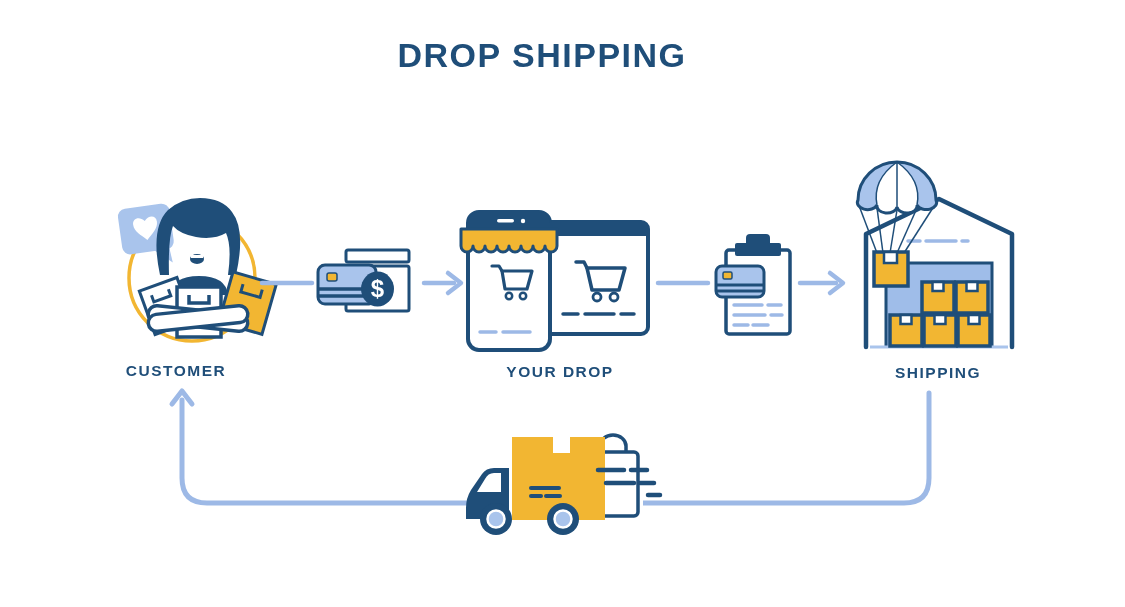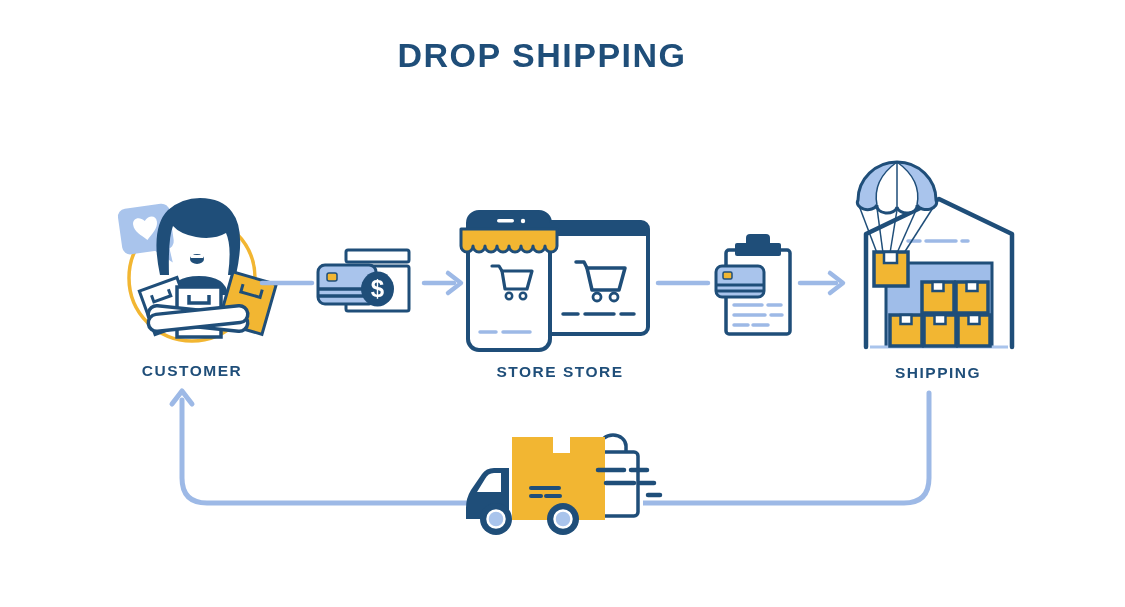--- a/index.html
+++ b/index.html
@@ -18,21 +18,21 @@
   }
   .diagram-svg{position:absolute;left:0;top:0;}
   .page-title{
     position:absolute;left:0;top:36px;width:1084px;text-align:center;
     color:var(--dark);font-size:34px;font-weight:bold;letter-spacing:1.5px;
   }
   .node-label{
     position:absolute;text-align:center;color:var(--dark);
     font-size:15.5px;font-weight:bold;letter-spacing:1.5px;
   }
-  .label-customer{left:112px;top:362px;width:160px;}
+  .label-customer{left:96px;top:362px;width:160px;}
   .label-store{left:480px;top:363px;width:160px;}
   .label-supplier{left:859px;top:364px;width:158px;}
 </style>
 </head>
 <body>
 
 <div class="stage">
 
   <svg class="diagram-svg" width="1125" height="607" viewBox="0 0 1125 607" font-family="Liberation Sans, sans-serif">
 
@@ -242,15 +242,15 @@
           <line x1="631" y1="470" x2="647" y2="470"></line>
         <line x1="606" y1="483" x2="634" y2="483"></line> 
           <line x1="640" y1="483" x2="654" y2="483"></line>
         <line x1="648" y1="495" x2="660" y2="495"></line>
       </g>
     </g>
   </svg>
 
   <div class="page-title">DROP SHIPPING</div>
   <div class="node-label label-customer">CUSTOMER</div>
-  <div class="node-label label-store">STORE STORE</div>
+  <div class="node-label label-store">YOUR DROP</div>
   <div class="node-label label-supplier">SHIPPING</div>
 </div>
 
 </body></html>

